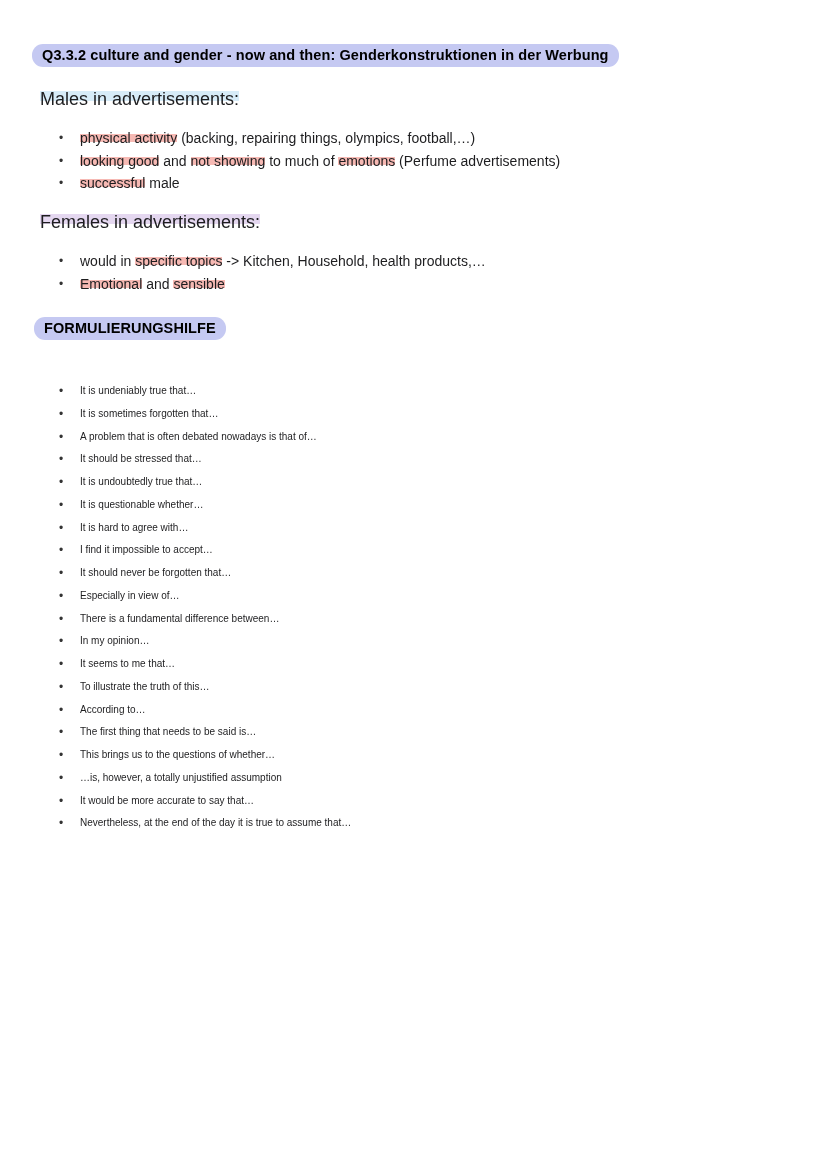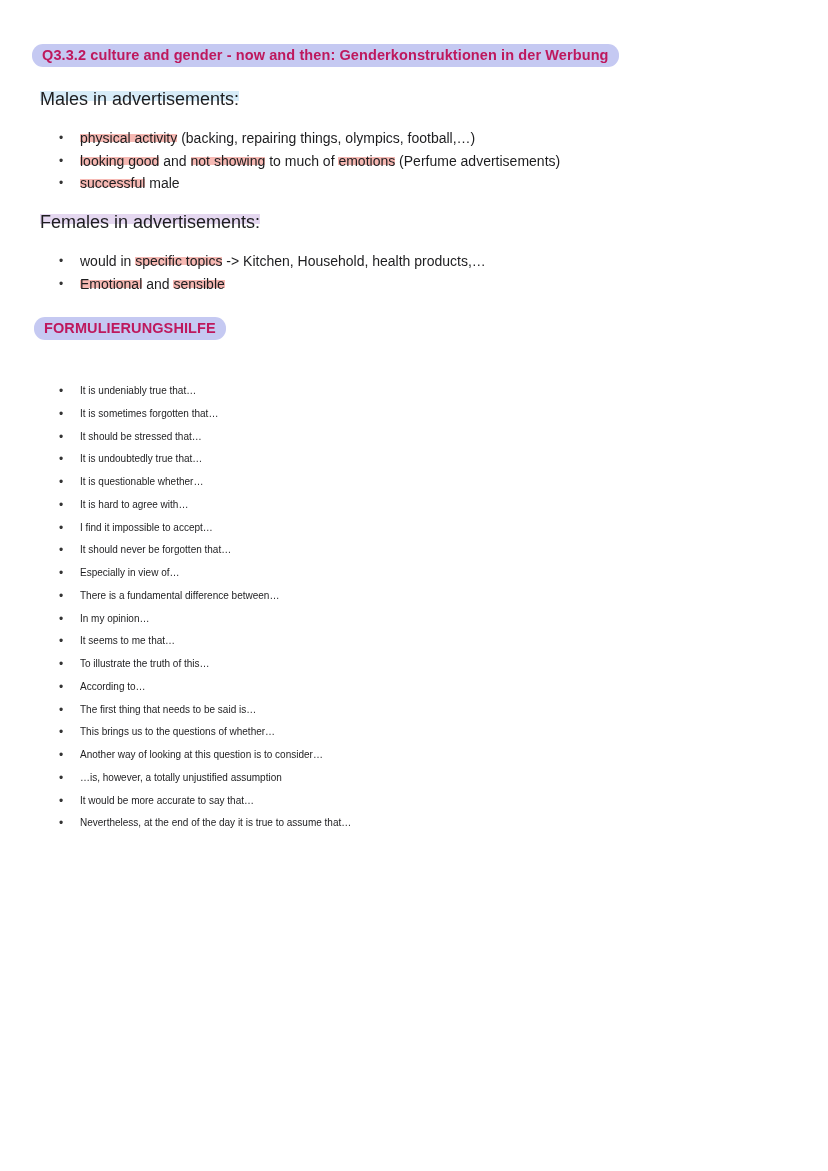--- a/index.html
+++ b/index.html
@@ -11,21 +11,21 @@
   }
   .page { position: relative; width: 828px; height: 1171px; overflow: hidden; background: #fff; }
 
   .pill {
     display: inline-block;
     background: #c5c9f2;
     border-radius: 11px;
     padding: 3px 10px 4px 10px;
     font-weight: bold;
     font-size: 14.5px;
-    color: #be185d;
+    color: #000000;
     letter-spacing: 0.1px;
   }
   .title-wrap { position: absolute; left: 32px; top: 44px; }
   .pill2-wrap { position: absolute; left: 34px; top: 317px; }
 
   .section1 {
     position: absolute; left: 40px; top: 88px;
     font-size: 14px; line-height: 22.8px;
   }
   .sec-heading { margin: 0; font-weight: normal; font-size: 18px; }
@@ -84,33 +84,33 @@
     </ul>
   </div>
 
   <div class="pill2-wrap">
     <span class="pill">FORMULIERUNGSHILFE</span>
   </div>
 
   <ul class="bullets list2">
     <li>It is undeniably true that…</li>
     <li>It is sometimes forgotten that…</li>
+    <li>A problem that is often debated nowadays is that of…</li>
     <li>It should be stressed that…</li>
     <li>It is undoubtedly true that…</li>
     <li>It is questionable whether…</li>
     <li>It is hard to agree with…</li>
     <li>I find it impossible to accept…</li>
     <li>It should never be forgotten that…</li>
     <li>Especially in view of…</li>
     <li>There is a fundamental difference between…</li>
     <li>In my opinion…</li>
     <li>It seems to me that…</li>
     <li>To illustrate the truth of this…</li>
     <li>According to…</li>
     <li>The first thing that needs to be said is…</li>
     <li>This brings us to the questions of whether…</li>
-    <li>Another way of looking at this question is to consider…</li>
     <li>…is, however, a totally unjustified assumption</li>
     <li>It would be more accurate to say that…</li>
     <li>Nevertheless, at the end of the day it is true to assume that…</li>
   </ul>
 
 </div>
 
 </body></html>

